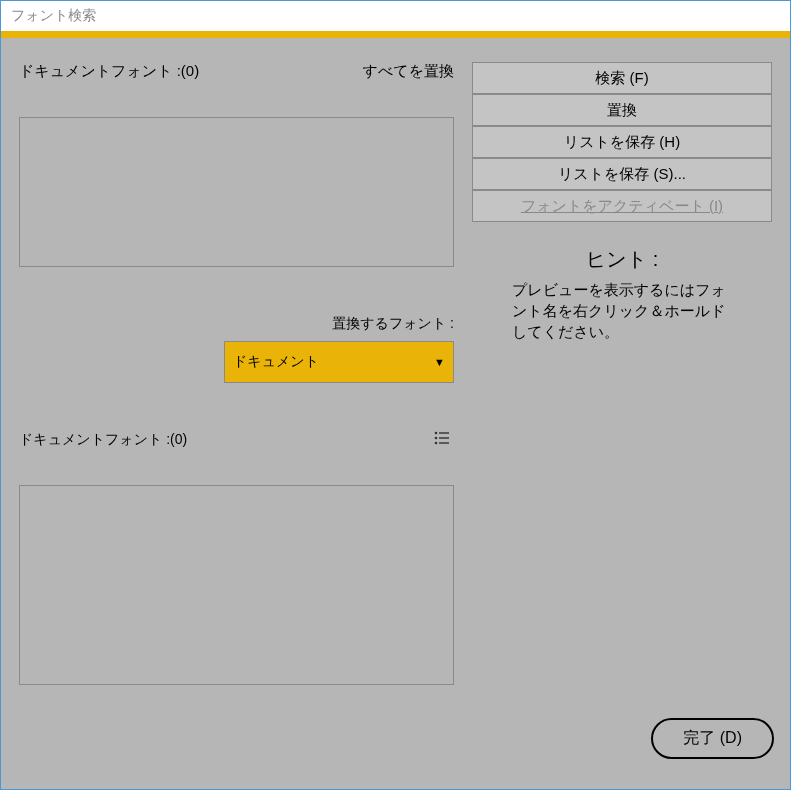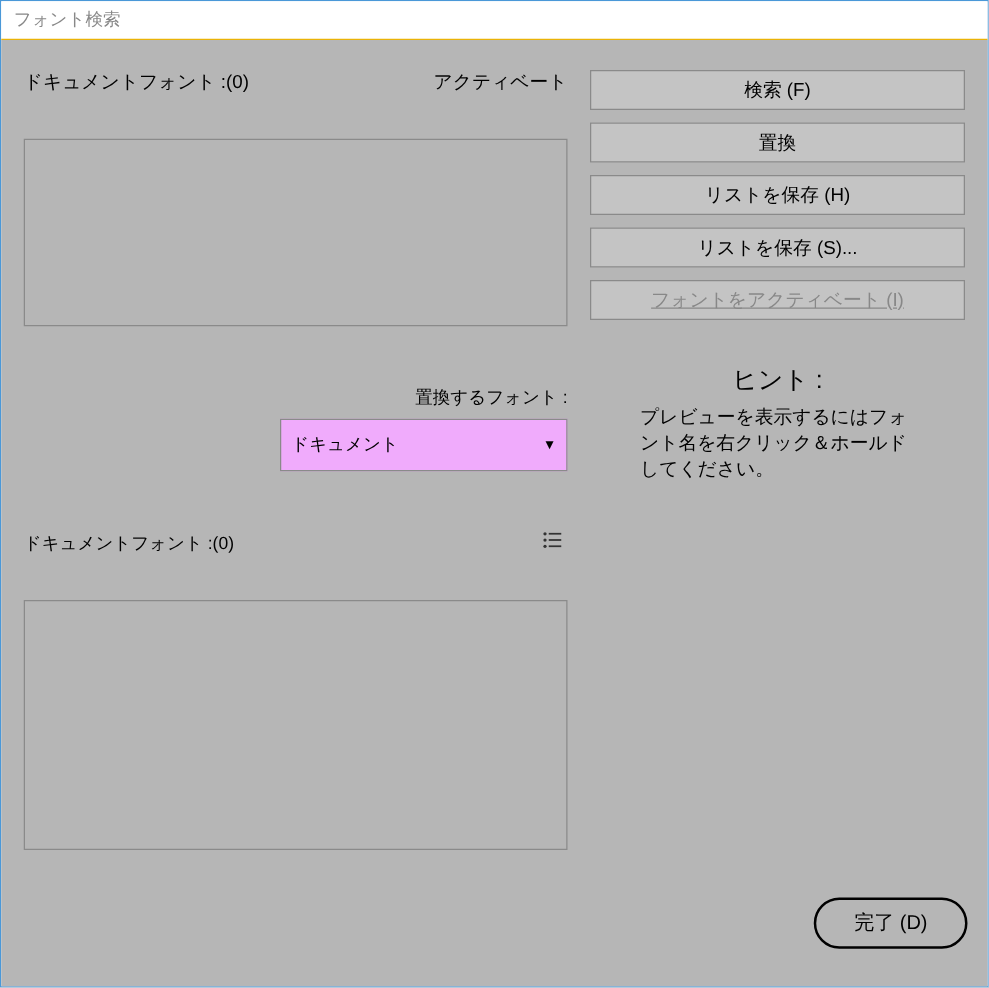--- a/index.html
+++ b/index.html
@@ -20,41 +20,41 @@
       height: 790px;
       border: 1px solid #4a98d8;
       display: flex;
       flex-direction: column;
     }
     .titlebar {
       background: #ffffff;
       color: #888;
       padding: 6px 10px;
       font-size: 14px;
-      border-bottom: 1px solid #eab308;
+      border-bottom: 7px solid #eab308;
     }
     .content {
       flex: 1;
       background: #b6b6b6;
       padding: 24px 18px 18px 18px;
       position: relative;
       display: flex;
       gap: 18px;
     }
     .left-col {
       flex: 1;
       display: flex;
       flex-direction: column;
       gap: 30px;
     }
     .right-col {
       width: 300px;
       display: flex;
       flex-direction: column;
-      gap: 10px;
+      gap: 0;
     }
     .row-header {
       display: flex;
       justify-content: space-between;
       align-items: center;
       margin-bottom: 6px;
       color: #000;
       font-size: 15px;
     }
     .listbox {
@@ -72,21 +72,21 @@
       margin-bottom: 10px;
     }
     .inline-row {
       display: flex;
       align-items: flex-end;
       gap: 8px;
       margin-bottom: 18px;
       flex-direction: column;
     }
     .select {
-      background: #f0abfc;
+      background: #eab308;
       border: 1px solid #8a8a8a;
       padding: 20px 8px;
       font-size: 14px;
       height: 28px;
       width: 230px;
       display: flex;
       justify-content: space-between;
       align-items: center;
       cursor: pointer;
     }
@@ -154,21 +154,21 @@
 </head>
 <body>
 
 <div class="window">
   <div class="titlebar">フォント検索</div>
   <div class="content">
 
     <div class="left-col">
       <div class="row-header">
         <span>ドキュメントフォント :(0)</span>
-        <span>アクティベート</span>
+        <span>すべてを置換</span>
       </div>
       <div class="listbox"></div>
 
 
       <div class="inline-row">
         <span>置換するフォント :</span>
         <div class="select">
           <span>ドキュメント</span>
           <span class="chev">▼</span>
         </div>

